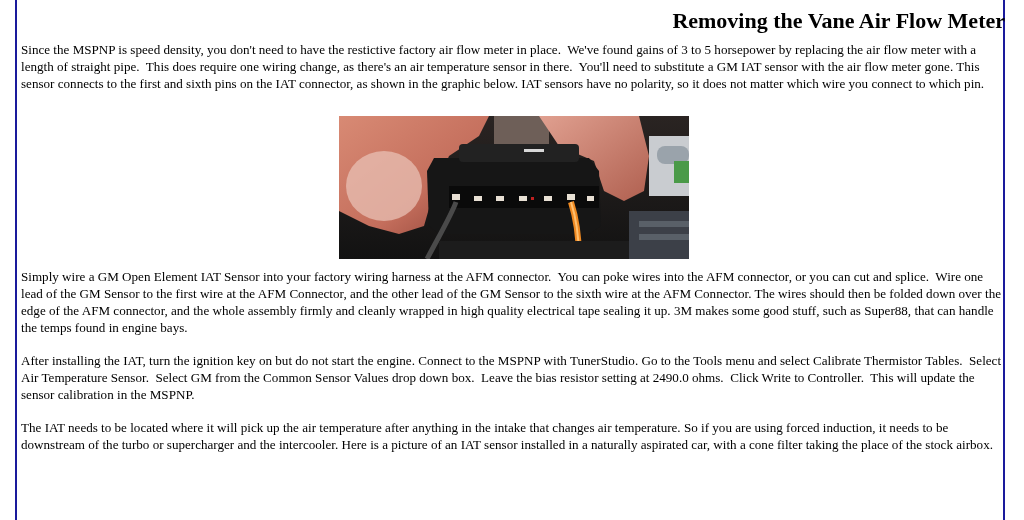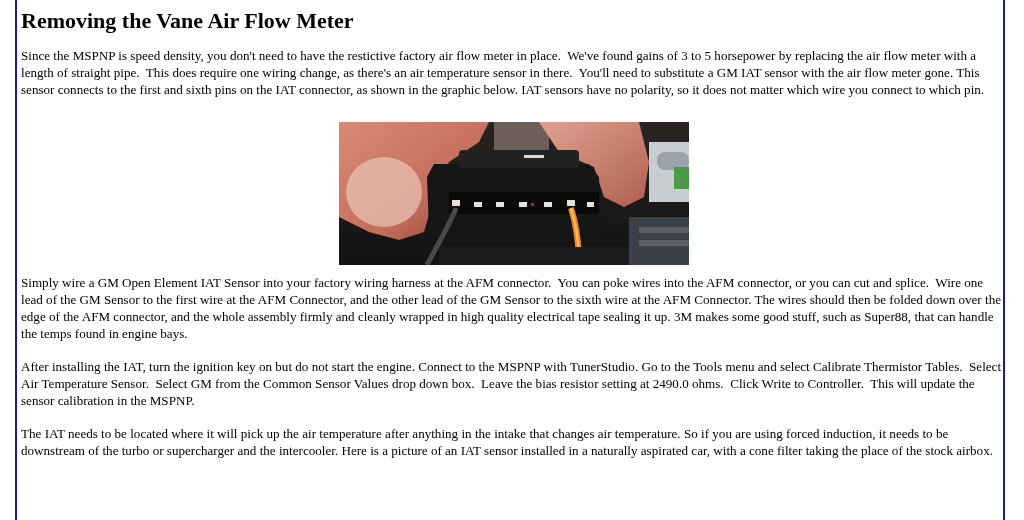--- a/index.html
+++ b/index.html
@@ -30,28 +30,29 @@
       color: #000000;
     }
     h2 {
       font-family: "Liberation Serif", "DejaVu Serif", serif;
       font-size: 22px;
       font-weight: bold;
       margin: 0;
       padding-top: 7px;
       height: 34px;
       line-height: 28px;
+      text-align: right;
     }
     p {
       font-size: 13.1px;
       line-height: 17px;
       margin: 0 0 16px 0;
       white-space: pre-wrap;
     }
-    p.first { margin-top: 6px; }
+    p.first { }
     .photo-wrap {
       text-align: center;
       margin: 0;
       height: 160px;
       position: relative;
     }
     .photo {
       position: absolute;
       left: 318px;
       top: 8px;

